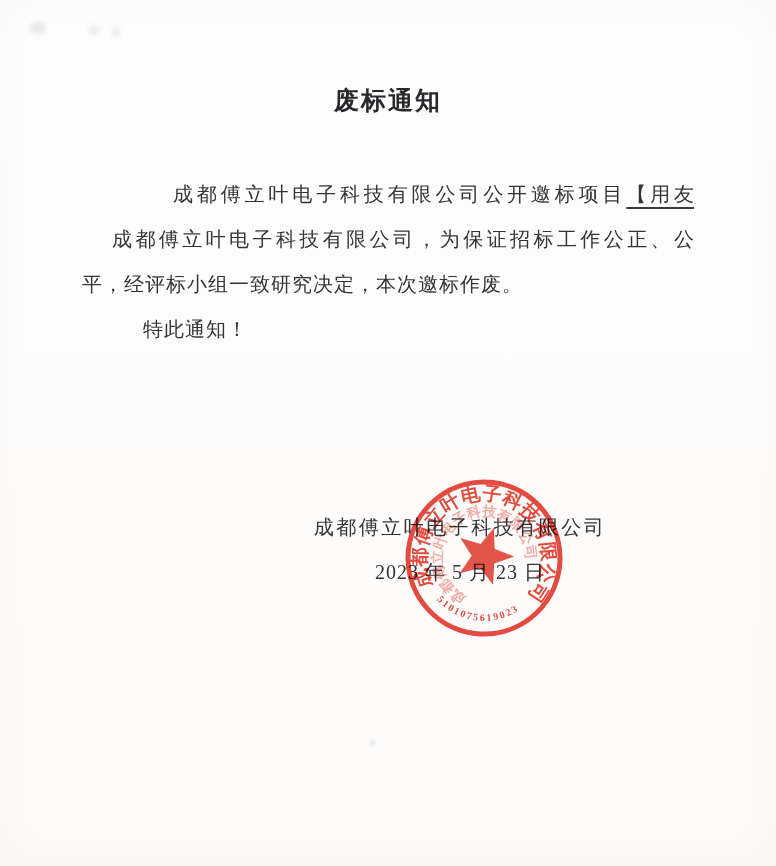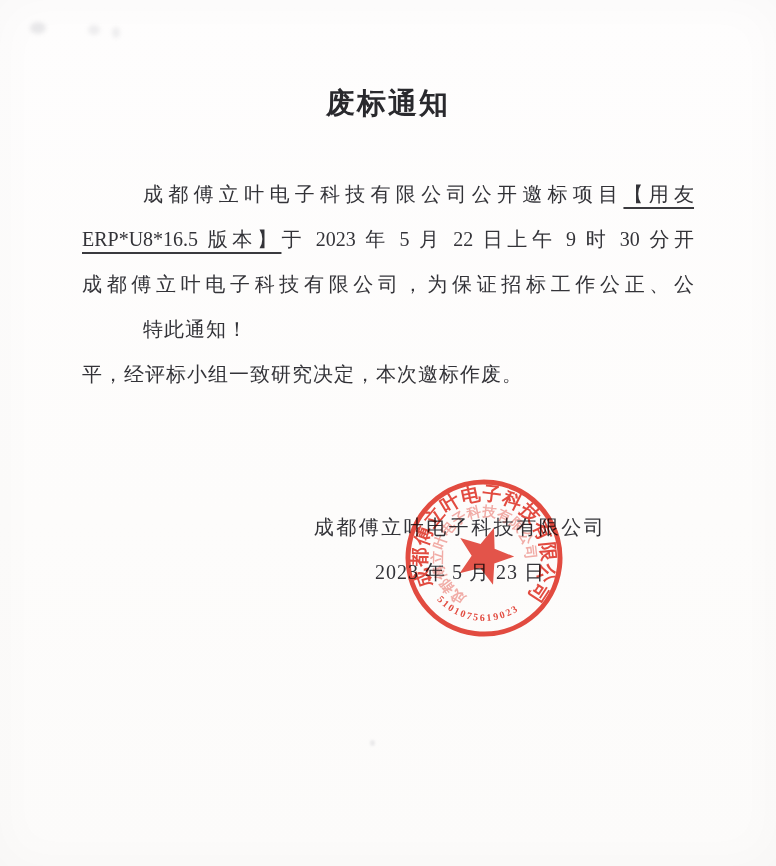--- a/index.html
+++ b/index.html
@@ -18,35 +18,36 @@
   
   .smudge{position:absolute;background:#c9c9ce;border-radius:50%;filter:blur(2px);opacity:.4;}
   .smudge.s1{left:30px;top:22px;width:16px;height:12px;}
   .smudge.s2{left:88px;top:25px;width:12px;height:10px;opacity:.3;}
   .smudge.s3{left:112px;top:27px;width:8px;height:11px;opacity:.3;}
   .smudge.s4{left:370px;top:740px;width:5px;height:6px;opacity:.35;filter:blur(1px);}
 
   .doc-title{
     position:absolute;left:0;top:84px;width:776px;
     text-align:center;
-    font-size:29px;font-weight:bold;letter-spacing:2px;
+    font-size:25px;font-weight:bold;letter-spacing:2px;
     color:#29292d;
   }
   .body-text{
     position:absolute;left:82px;top:172px;width:612px;
     font-size:20px;color:#333338;
   }
   .line{
     height:45px;line-height:45px;
     white-space:nowrap;
   }
   .line.justify{
     white-space:normal;
     text-align:justify;
     text-align-last:justify;
+    margin-left:30px;
   }
   .line.indent{padding-left:61px;}
   .line.plain{letter-spacing:1px;}
   .u{
     text-decoration:underline;
     text-underline-offset:6px;
     text-decoration-thickness:1.5px;
     text-decoration-color:#3a3a3e;
   }
   .signature-block{
@@ -74,24 +75,23 @@
 
   <div class="smudge s1"></div>
   <div class="smudge s2"></div>
   <div class="smudge s3"></div>
   <div class="smudge s4"></div>
 
   <div class="doc-title">废标通知</div>
 
   <div class="body-text" id="body-lines">
       <div class="line justify indent"><span class="">成都傅立叶电子科技有限公司公开邀标项目</span><span class="u">【用友</span></div>
-      <div class="line justify"><span class="u">ERP*U8*16.5 版本】</span><span class="">于 2023 年 5 月 22 日上午 9 时 30 分开</span></div>
       <div class="line justify"><span class="">成都傅立叶电子科技有限公司，为保证招标工作公正、公</span></div>
+      <div class="line plain"><span class="">平，经评标小组一致研究决定，本次邀标作废。</span></div>
       <div class="line plain indent"><span class="">特此通知！</span></div>
-      <div class="line plain"><span class="">平，经评标小组一致研究决定，本次邀标作废。</span></div>
     </div>
 
   <div class="signature-block">
     <div class="sig-line">成都傅立叶电子科技有限公司</div>
     <div class="date-line">2023 年 5 月 23 日</div>
   </div>
 
   <svg class="stamp" viewBox="0 0 210 210" aria-hidden="true">
     <defs>
       <path id="arcName" d="M 57.5 138.3 A 58 58 0 1 1 152.5 138.3" fill="none"></path>

